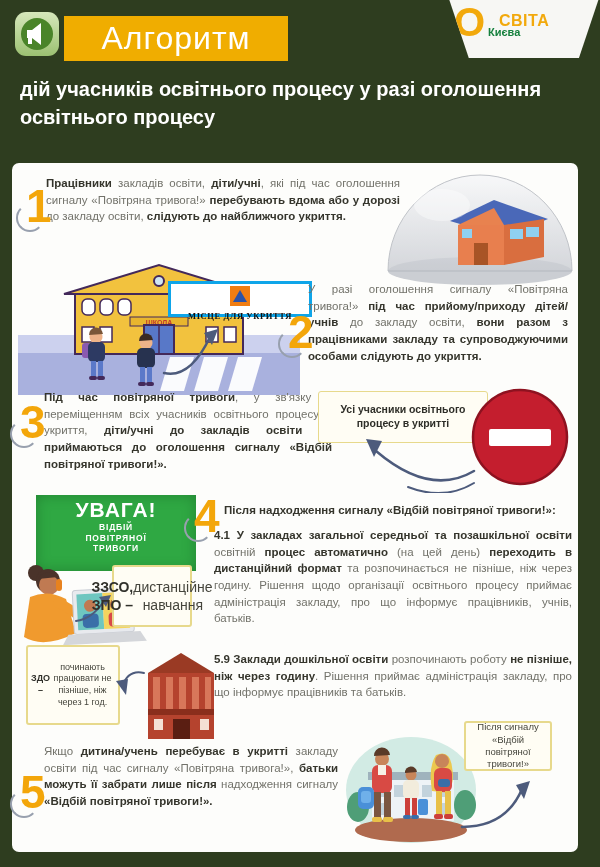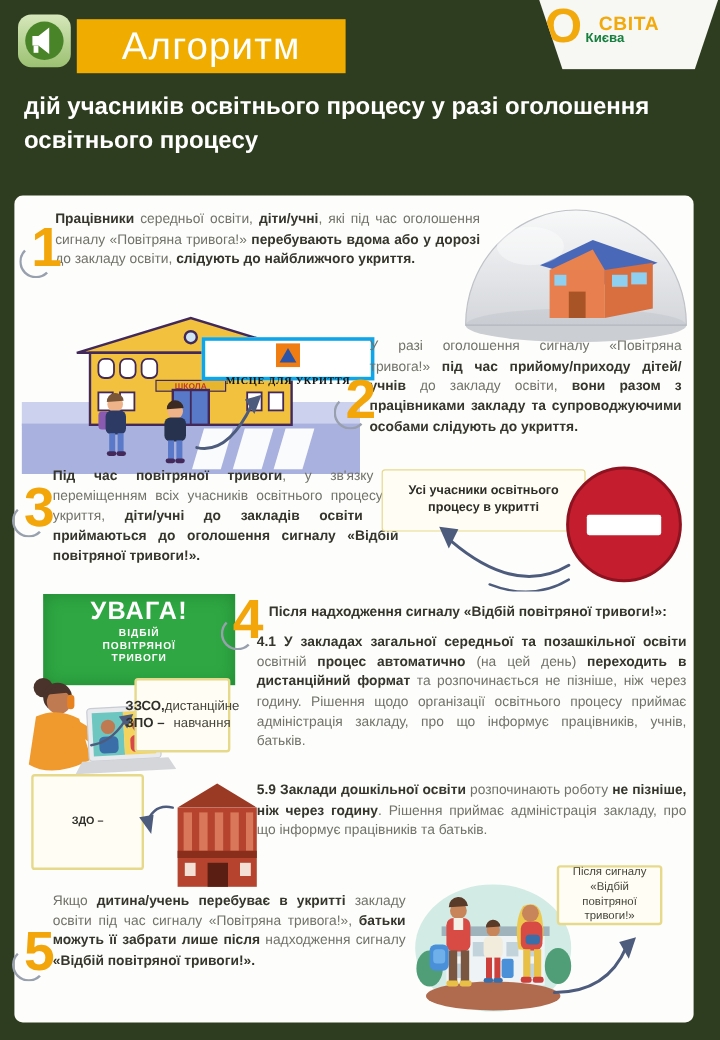--- a/index.html
+++ b/index.html
@@ -97,21 +97,21 @@
   <span class="lk">Києва</span>
 </div>
 <div class="title">
   <div>дій учасників освітнього процесу у разі оголошення</div>
   <div>освітнього процесу</div>
 </div>
 
 <div class="card">
 
   <div class="num" style="left:14px;top:20px;">1</div>
-  <p class="para" style="left:34px;top:12px;width:354px;"><span class="bold">Працівники</span><span> середньої освіти, </span><span class="bold">діти/учні</span><span>, які під час оголошення сигналу «Повітряна тривога!» </span><span class="bold">перебувають вдома або у дорозі</span><span> до закладу освіти, </span><span class="bold">слідують до найближчого укриття.</span></p>
+  <p class="para" style="left:34px;top:12px;width:354px;"><span class="bold">Працівники</span><span> закладів освіти, </span><span class="bold">діти/учні</span><span>, які під час оголошення сигналу «Повітряна тривога!» </span><span class="bold">перебувають вдома або у дорозі</span><span> до закладу освіти, </span><span class="bold">слідують до найближчого укриття.</span></p>
 
   <svg style="left:6px;top:98px;" width="282" height="134" viewBox="0 0 282 134">
     <rect x="0" y="74" width="282" height="20" fill="#ccd1ee"></rect>
     <rect x="0" y="92" width="282" height="42" fill="#a9b1de"></rect>
     <g fill="#fff" opacity="0.95">
       <polygon points="152,96 176,96 166,130 142,130"></polygon>
       <polygon points="186,96 210,96 200,130 176,130"></polygon>
       <polygon points="220,96 244,96 234,130 210,130"></polygon>
     </g>
     <g stroke="#43295a" stroke-width="2">
@@ -240,27 +240,28 @@
       <rect x="97" y="54" width="16" height="14" rx="4" fill="#d84848"></rect>
       <polygon points="56,74 128,74 134,84 50,84" fill="#d4d6da"></polygon>
     </g>
   </svg>
 
   <svg style="left:60px;top:428px;" width="42" height="34" viewBox="0 0 42 34">
     <path d="M4,30 Q20,28 32,10" fill="none" stroke="#4d5b7c" stroke-width="2" stroke-linecap="round"></path>
     <polygon points="27,6 39,4 34,16" fill="#4d5b7c"></polygon>
   </svg>
 
-  <div class="box" style="left:100px;top:402px;width:80px;height:62px;font-size:11px;">
+  <div class="box" style="left:100px;top:402px;width:80px;height:62px;font-size:14px;">
       <span class="bold">ЗЗСО, ЗПО –</span>
       <span> дистанційне навчання</span>
     </div>
 
   <div class="box" style="left:14px;top:482px;width:94px;height:80px;">
       <span class="bold">ЗДО –</span>
+      <span> починають працювати не пізніше, ніж через 1 год.</span>
     </div>
 
   <svg style="left:130px;top:486px;" width="80" height="100" viewBox="0 0 80 100">
     <polygon points="6,24 72,24 39,4" fill="#9a3a24"></polygon>
     <rect x="6" y="24" width="66" height="66" fill="#b5432e"></rect>
     <g fill="#d8775a">
       <rect x="11" y="28" width="7" height="32"></rect>
       <rect x="24" y="28" width="7" height="32"></rect>
       <rect x="37" y="28" width="7" height="32"></rect>
       <rect x="50" y="28" width="7" height="32"></rect>

